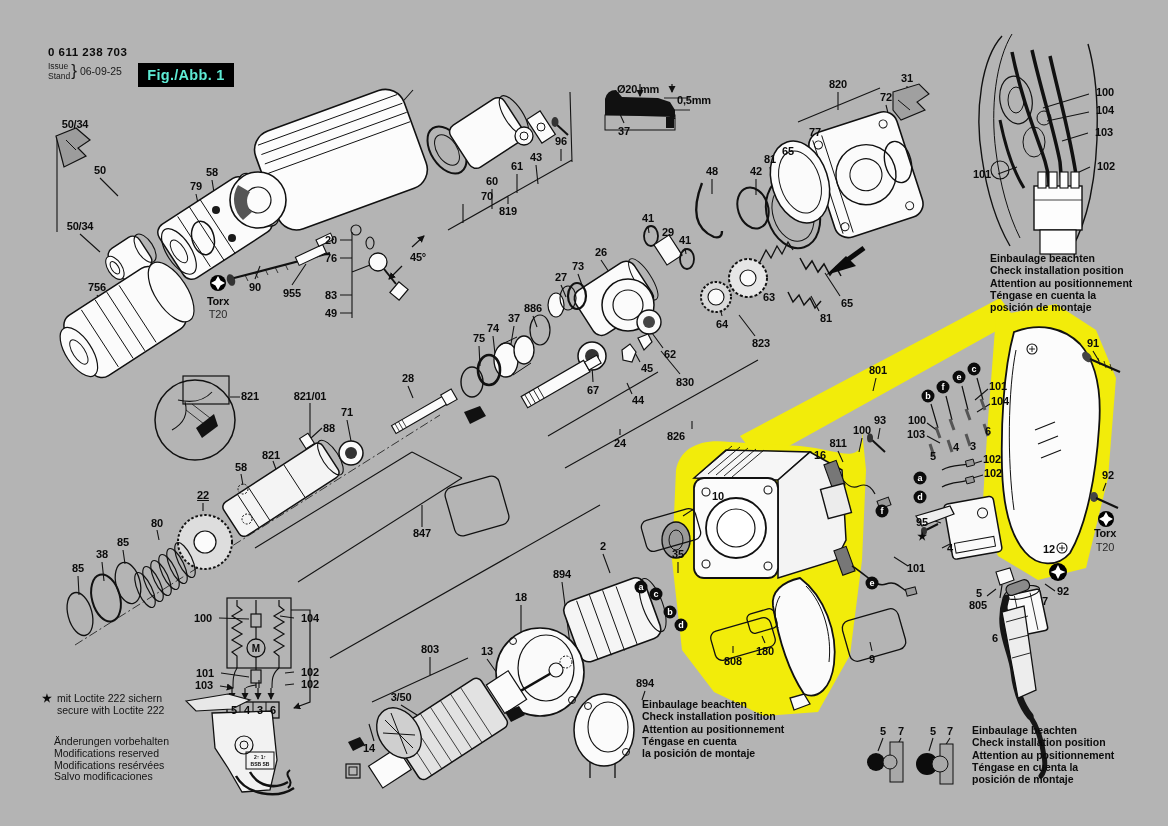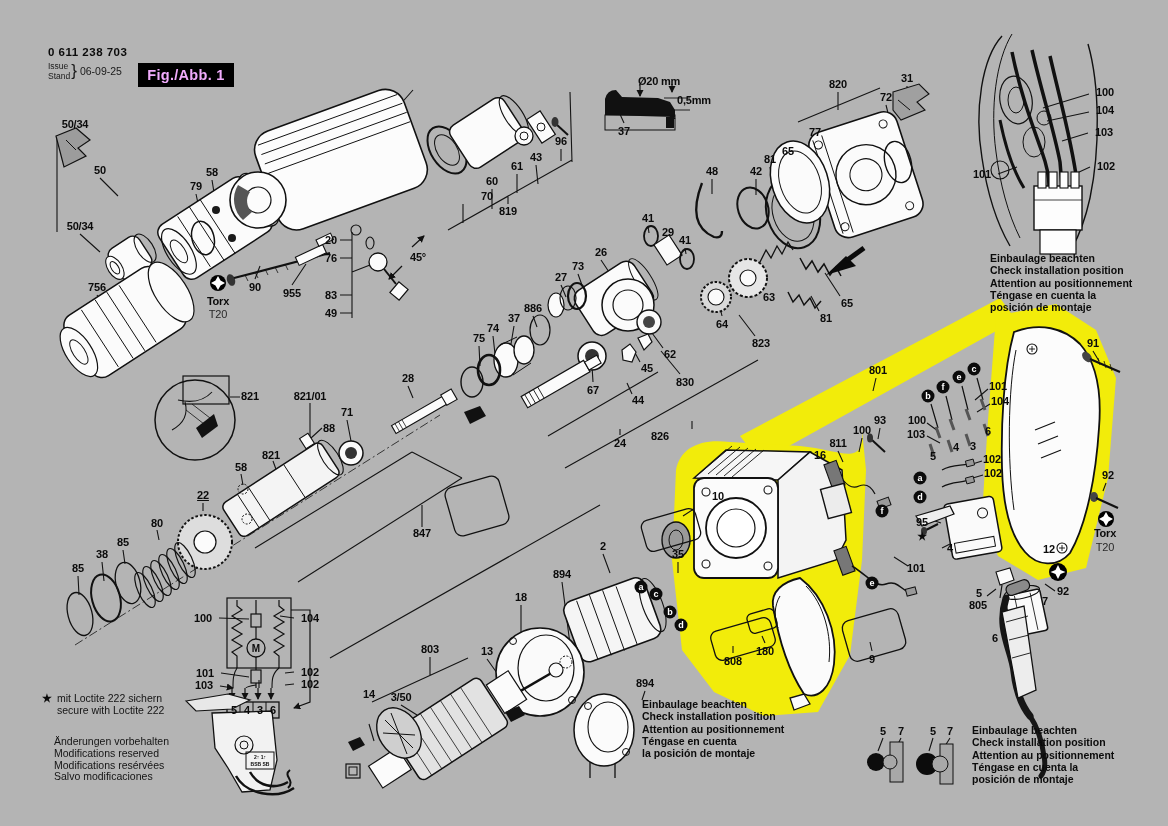--- a/index.html
+++ b/index.html
@@ -438,21 +438,21 @@
 
   <div id="part-number">0 611 238 703</div>
   <div id="issue-row">
     <div>
       <div class="is">Issue</div>
       <div class="is">Stand</div>
     </div>
     <div class="brace">}</div>
     <div class="date">06-09-25</div>
   </div>
-  <div id="fig-badge" style="background: rgb(0, 0, 0); color: #f0abfc;">Fig./Abb. 1</div>
+  <div id="fig-badge" style="background: rgb(0, 0, 0); color: #5eead4;">Fig./Abb. 1</div>
 
   <div id="label-layer">
       <div class="plabel" style="left: 75px; top: 124px;">50/34</div>
       <div class="plabel" style="left: 100px; top: 170px;">50</div>
       <div class="plabel" style="left: 80px; top: 226px;">50/34</div>
       <div class="plabel" style="left: 97px; top: 287px;">756</div>
       <div class="plabel" style="left: 196px; top: 186px;">79</div>
       <div class="plabel" style="left: 212px; top: 172px;">58</div>
       <div class="plabel" style="left: 255px; top: 287px;">90</div>
       <div class="plabel" style="left: 292px; top: 293px;">955</div>
@@ -462,21 +462,21 @@
       <div class="plabel" style="left: 331px; top: 258px;">76</div>
       <div class="plabel" style="left: 331px; top: 295px;">83</div>
       <div class="plabel" style="left: 331px; top: 313px;">49</div>
       <div class="plabel" style="left: 418px; top: 257px;">45°</div>
       <div class="plabel" style="left: 463px; top: 196px; margin-left: 24px;">70</div>
       <div class="plabel" style="left: 492px; top: 181px;">60</div>
       <div class="plabel" style="left: 517px; top: 166px;">61</div>
       <div class="plabel" style="left: 536px; top: 157px;">43</div>
       <div class="plabel" style="left: 561px; top: 141px;">96</div>
       <div class="plabel" style="left: 508px; top: 211px;">819</div>
-      <div class="plabel" style="left: 638px; top: 81px; margin-left: 21px;">Ø20 mm</div>
+      <div class="plabel" style="left: 638px; top: 89px;">Ø20 mm</div>
       <div class="plabel" style="left: 694px; top: 100px;">0,5mm</div>
       <div class="plabel" style="left: 624px; top: 131px;">37</div>
       <div class="plabel" style="left: 601px; top: 252px;">26</div>
       <div class="plabel" style="left: 578px; top: 266px;">73</div>
       <div class="plabel" style="left: 561px; top: 277px;">27</div>
       <div class="plabel" style="left: 648px; top: 218px;">41</div>
       <div class="plabel" style="left: 668px; top: 232px;">29</div>
       <div class="plabel" style="left: 685px; top: 240px;">41</div>
       <div class="plabel" style="left: 533px; top: 308px;">886</div>
       <div class="plabel" style="left: 514px; top: 318px;">37</div>
@@ -484,21 +484,21 @@
       <div class="plabel" style="left: 479px; top: 338px;">75</div>
       <div class="plabel" style="left: 670px; top: 354px;">62</div>
       <div class="plabel" style="left: 685px; top: 382px;">830</div>
       <div class="plabel" style="left: 722px; top: 324px;">64</div>
       <div class="plabel" style="left: 769px; top: 297px;">63</div>
       <div class="plabel" style="left: 761px; top: 343px;">823</div>
       <div class="plabel" style="left: 647px; top: 368px;">45</div>
       <div class="plabel" style="left: 638px; top: 400px;">44</div>
       <div class="plabel" style="left: 593px; top: 390px;">67</div>
       <div class="plabel" style="left: 620px; top: 443px;">24</div>
-      <div class="plabel" style="left: 660px; top: 436px;">826</div>
+      <div class="plabel" style="left: 676px; top: 436px;">826</div>
       <div class="plabel" style="left: 712px; top: 171px;">48</div>
       <div class="plabel" style="left: 756px; top: 171px;">42</div>
       <div class="plabel" style="left: 770px; top: 159px;">81</div>
       <div class="plabel" style="left: 788px; top: 151px;">65</div>
       <div class="plabel" style="left: 815px; top: 132px;">77</div>
       <div class="plabel" style="left: 838px; top: 84px;">820</div>
       <div class="plabel" style="left: 886px; top: 97px;">72</div>
       <div class="plabel" style="left: 907px; top: 78px;">31</div>
       <div class="plabel" style="left: 847px; top: 303px;">65</div>
       <div class="plabel" style="left: 826px; top: 318px;">81</div>
@@ -513,21 +513,21 @@
       <div class="plabel" style="left: 123px; top: 542px;">85</div>
       <div class="plabel" style="left: 102px; top: 554px;">38</div>
       <div class="plabel" style="left: 78px; top: 568px;">85</div>
       <div class="plabel" style="left: 408px; top: 378px;">28</div>
       <div class="plabel" style="left: 422px; top: 533px;">847</div>
       <div class="plabel" style="left: 562px; top: 574px;">894</div>
       <div class="plabel" style="left: 521px; top: 597px;">18</div>
       <div class="plabel" style="left: 430px; top: 649px;">803</div>
       <div class="plabel" style="left: 487px; top: 651px;">13</div>
       <div class="plabel" style="left: 401px; top: 697px;">3/50</div>
-      <div class="plabel" style="left: 369px; top: 694px;">14</div>
+      <div class="plabel" style="left: 369px; top: 748px;">14</div>
       <div class="plabel" style="left: 645px; top: 683px;">894</div>
       <div class="plabel" style="left: 603px; top: 546px;">2</div>
       <div class="plabel" style="left: 718px; top: 496px;">10</div>
       <div class="plabel" style="left: 678px; top: 554px;">35</div>
       <div class="plabel" style="left: 733px; top: 661px;">808</div>
       <div class="plabel" style="left: 765px; top: 651px;">180</div>
       <div class="plabel" style="left: 872px; top: 659px;">9</div>
       <div class="plabel" style="left: 878px; top: 370px;">801</div>
       <div class="plabel" style="left: 838px; top: 443px;">811</div>
       <div class="plabel" style="left: 820px; top: 455px;">16</div>

